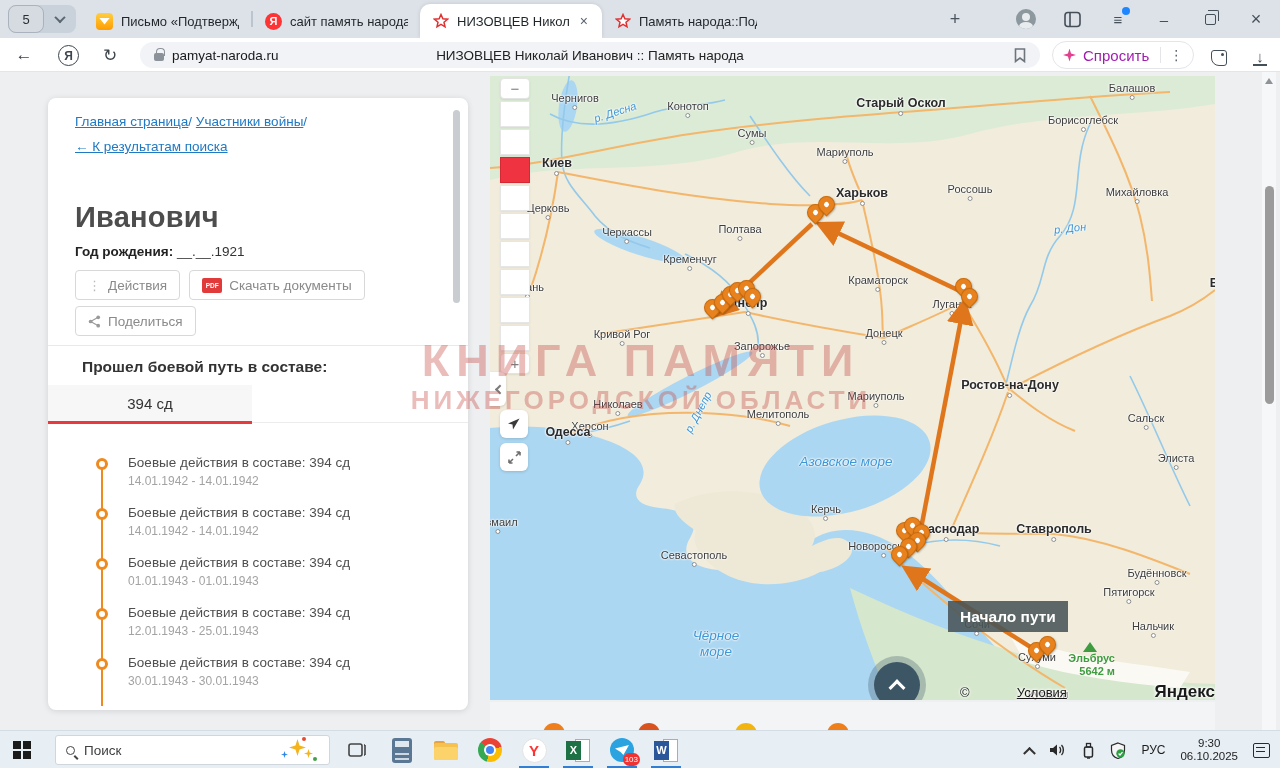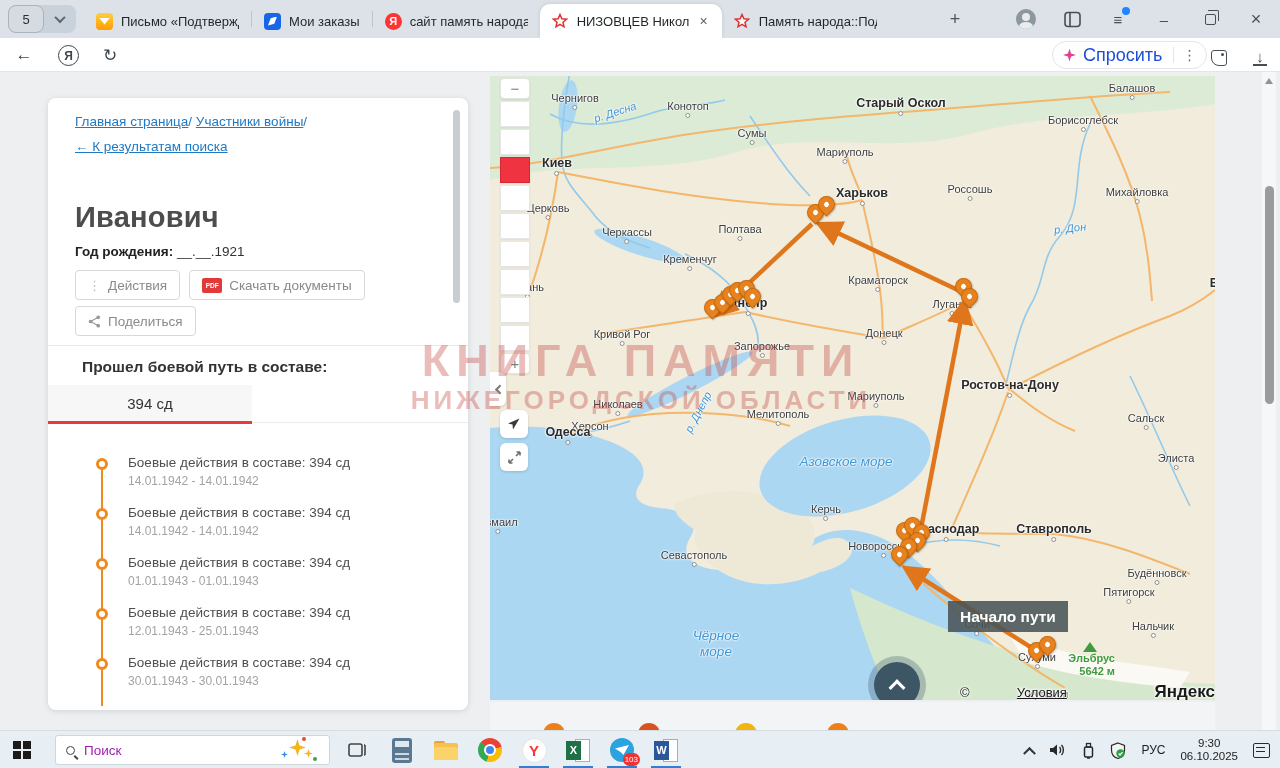--- a/index.html
+++ b/index.html
@@ -42,21 +42,21 @@
   #ya-home { border:1.8px solid #3c444c; border-radius:50%; width:21px; height:21px; top:7px; font-size:12px; font-weight:bold; }
   #urlbar { position:absolute; left:140px; top:4px; width:900px; height:26px; background:#f1f3f6; border-radius:13px; display:flex; align-items:center; }
   .lock-ico { width:10px; height:8px; background:#8b929a; border-radius:2px; position:relative; margin:4px 8px 0 14px; }
   .lock-ico:before { content:""; position:absolute; left:1.5px; top:-5px; width:7px; height:7px; border:1.5px solid #8b929a; border-bottom:none; border-radius:4px 4px 0 0; }
   #url-domain { font-size:13.5px; color:#17191c; }
   #url-title { position:absolute; left:0; right:0; text-align:center; font-size:13.5px; color:#222; pointer-events:none; }
   .flag-ico { position:absolute; right:14px; top:6px; width:12px; height:15px; }
   .flag-ico svg { display:block; }
   #askbtn { position:absolute; left:1052px; top:3px; height:28px; border:1px solid #e3e5e9; border-radius:14px; display:flex; align-items:center; padding:0 10px; gap:7px; background:#fff; }
   .spark-pink { width:13px; height:13px; background:#e1418e; clip-path:polygon(50% 0,62% 38%,100% 50%,62% 62%,50% 100%,38% 62%,0 50%,38% 38%); }
-  #askbtn .lbl { font-size:18px; color:#1d4ed8; }
+  #askbtn .lbl { font-size:15px; color:#a21caf; }
   #askbtn .dots { color:#5b646d; font-size:14px; margin-left:4px; padding-left:8px; border-left:1px solid #e3e5e9; }
   .tag-ico { width:16px; height:16px; border:1.8px solid #454f58; border-radius:3px 3px 3px 8px; position:relative; transform:rotate(0deg); }
   .tag-ico:before { content:""; position:absolute; right:2px; top:2px; width:3px; height:3px; border-radius:50%; background:#454f58; }
   .dl-ico { width:14px; height:16px; position:relative; color:#454f58; font-size:15px; text-align:center; line-height:13px; }
   .dl-ico:after { content:""; position:absolute; left:0; right:0; bottom:0; height:2px; background:#454f58; }
 
   
   #content { position:absolute; left:0; top:72px; width:1280px; height:658px; background:#edeff1; overflow:hidden; }
 
   
@@ -129,21 +129,21 @@
   #page-scroll-up { position:absolute; left:1265px; top:6px; width:0; height:0; border-left:4px solid transparent; border-right:4px solid transparent; border-bottom:6px solid #8f9398; }
   #page-scroll-thumb { position:absolute; left:1265px; top:114px; width:9px; height:218px; background:#9b9b9b; border-radius:5px; }
 
   
   #taskbar { position:absolute; left:0; top:730px; width:1280px; height:38px; background:#e7eef4; border-top:1px solid #d4dde4; }
   #startbtn { position:absolute; left:13px; top:10px; width:18px; height:18px; display:grid; grid-template-columns:8px 8px; grid-template-rows:8px 8px; gap:2px; }
   #startbtn span { background:#1b1b1b; }
   #searchbox { position:absolute; left:55px; top:4px; width:275px; height:30px; background:#fff; border:1px solid #cfd6dc; border-radius:3px; display:flex; align-items:center; padding:0 10px; gap:9px; }
   .mag-ico { width:9px; height:9px; border:1.8px solid #444; border-radius:50%; position:relative; flex:0 0 9px; }
   .mag-ico:after { content:""; position:absolute; left:8px; top:8px; width:5px; height:1.8px; background:#444; transform:rotate(45deg); transform-origin:0 0; }
-  #searchbox .ph { font-size:13.5px; color:#a21caf; flex:1; }
+  #searchbox .ph { font-size:13.5px; color:#404040; flex:1; }
   .sparkles { position:relative; width:38px; height:26px; flex:0 0 38px; }
   .star4 { position:absolute; clip-path:polygon(50% 0,62% 38%,100% 50%,62% 62%,50% 100%,38% 62%,0 50%,38% 38%); }
   #apps { position:absolute; left:336px; top:0; height:38px; display:flex; }
   .app { width:44px; height:38px; position:relative; display:flex; align-items:center; justify-content:center; }
   .app-underline { position:absolute; left:7px; bottom:0; width:30px; height:3px; background:#2f7fd6; }
   .badge { position:absolute; right:4px; bottom:3px; min-width:15px; height:13px; background:#e33; color:#fff; font-size:8px; border-radius:7px; display:flex; align-items:center; justify-content:center; padding:0 2px; }
   #tray { position:absolute; right:10px; top:0; height:38px; display:flex; align-items:center; gap:15px; }
   #tray .txt { font-size:12px; color:#1d1d1d; }
   #clock { text-align:center; font-size:11.5px; color:#1d1d1d; line-height:13px; }
   .tray-chev { width:9px; height:9px; border-top:2px solid #333; border-left:2px solid #333; transform:rotate(45deg) translate(2px,2px); }
@@ -159,24 +159,20 @@
     <span class="chev">
         <span class="chevron-down"></span>
       </span>
   </div>
   <div id="tabs">
       <div class="tab">
         <span class="favicon fav-mail"></span>
         <span class="t-title">Письмо «Подтвержд</span>
       </div>
       <span class="tab-sep"></span>
-      <div class="tab">
-        <span class="favicon fav-orders"></span>
-        <span class="t-title">Мои заказы</span>
-      </div>
       <span class="tab-sep"></span>
       <div class="tab">
         <span class="favicon fav-ya">Я</span>
         <span class="t-title">сайт память народа -</span>
       </div>
       <div class="tab active">
         <span class="favicon fav-star">
           <svg width="16" height="16" viewBox="0 0 16 16">
             <path d="M8 1.5 L9.9 5.7 L14.5 6.2 L11 9.2 L12 13.8 L8 11.4 L4 13.8 L5 9.2 L1.5 6.2 L6.1 5.7 Z" fill="#fff" stroke="#e03131" stroke-width="1.5"></path>
           </svg>
@@ -210,20 +206,30 @@
         <span class="restore-ico"></span>
       </span>
     <span class="tb-ico" style="font-size:18px;">×</span>
   </div>
 </div>
 
 <div id="toolbar">
   <div class="tool-btn" style="left:10px;">←</div>
   <div class="tool-btn" id="ya-home" style="left:58px;">Я</div>
   <div class="tool-btn" style="left:96px;">↻</div>
+  <div id="urlbar">
+    <span class="lock-ico"></span>
+    <span id="url-domain">pamyat-naroda.ru</span>
+    <span id="url-title">НИЗОВЦЕВ Николай Иванович :: Память народа</span>
+    <span class="flag-ico">
+      <svg width="12" height="15" viewBox="0 0 12 15">
+          <path d="M1.5 1 H10.5 V13.5 L6 10 L1.5 13.5 Z" fill="none" stroke="#6e757d" stroke-width="1.6"></path>
+        </svg>
+    </span>
+  </div>
   <div id="askbtn">
     <span class="spark-pink"></span>
     <span class="lbl">Спросить</span>
     <span class="dots">⋮</span>
   </div>
   <div class="tool-btn" style="left:1205px;top:6px;">
       <span class="tag-ico"></span>
     </div>
   <div class="tool-btn" style="left:1246px;top:6px;">
       <span class="dl-ico">↓</span>

